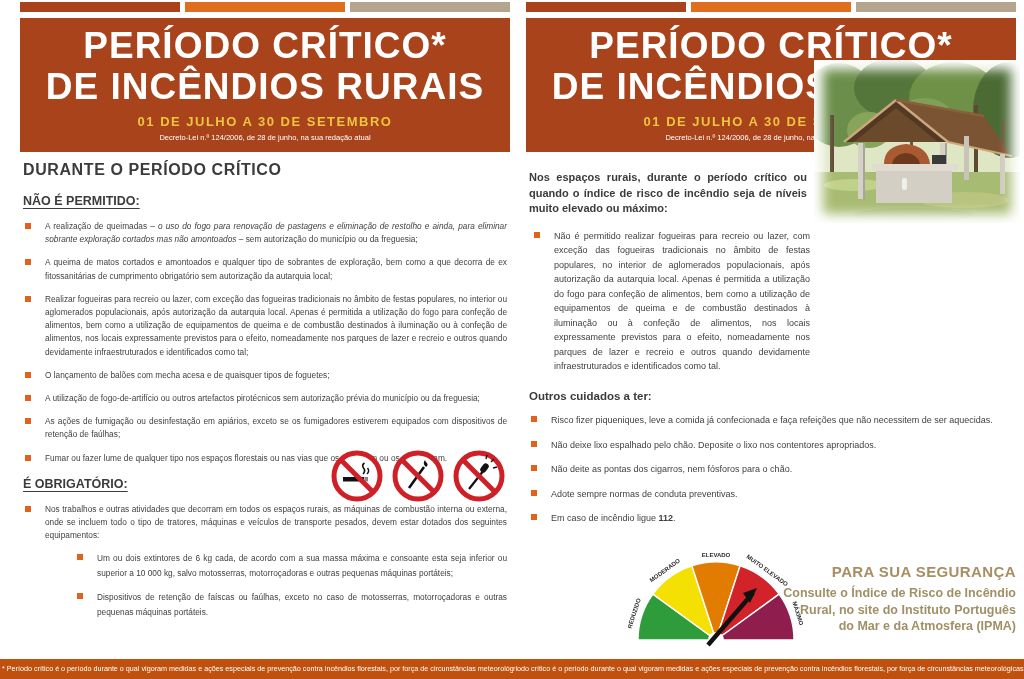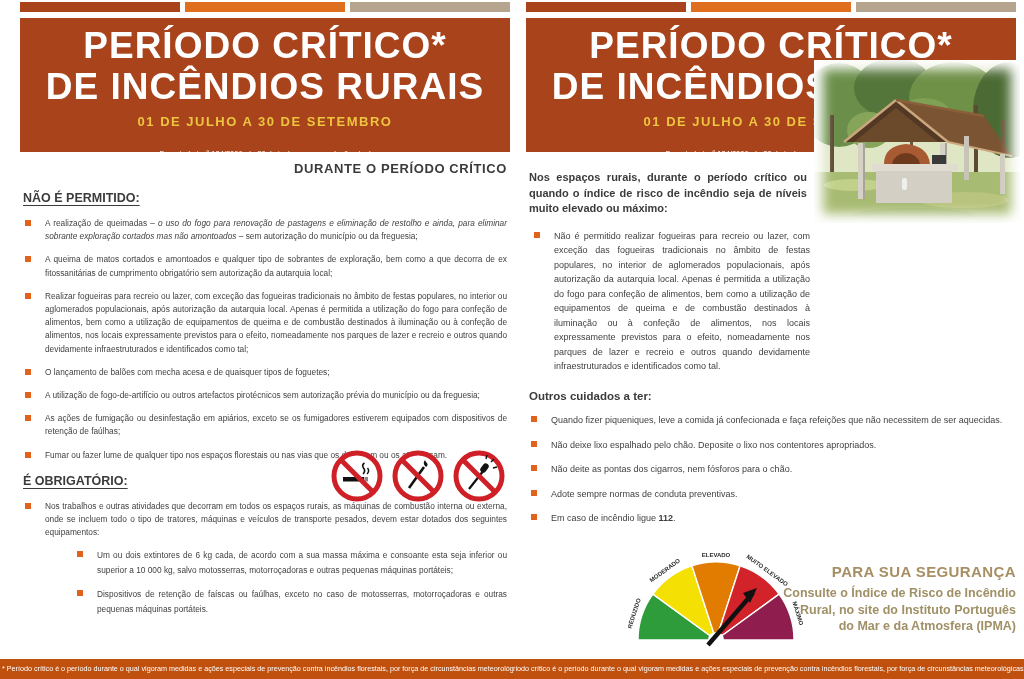--- a/index.html
+++ b/index.html
@@ -25,25 +25,25 @@
   .topstrip{position:absolute;top:2px;left:0;right:0;height:10px;display:flex;gap:5px;}
   .topstrip .seg{flex:1;}
   .seg.s1{background:var(--brick);}
   .seg.s2{background:var(--strip-orange);}
   .seg.s3{background:var(--strip-tan);}
 
   .masthead{position:absolute;top:18px;left:0;right:0;height:134px;background:var(--brick);color:#fff;text-align:center;}
   .masthead .t{font-weight:bold;font-size:37px;line-height:41px;letter-spacing:1px;}
   .masthead .t1{margin-top:7px;}
   .masthead .dates{color:var(--yellow);font-weight:bold;font-size:13px;letter-spacing:1.5px;margin-top:7px;}
-  .masthead .decree{font-size:7.5px;margin-top:20px;color:#fff;}
+  .masthead .decree{font-size:7.5px;margin-top:4px;color:#fff;}
 
   .content{position:absolute;top:156px;left:3px;right:3px;}
 
-  .kicker{text-align:right;font-weight:bold;font-size:13px;letter-spacing:.6px;color:#3b3b3b;margin:5px 0 15px;}
+  .kicker{text-align:left;font-weight:bold;font-size:16px;letter-spacing:.6px;color:#3b3b3b;margin:5px 0 15px;}
   h2.rule{font-size:12.5px;font-weight:bold;color:#3b3b3b;margin:12px 0 12px;text-decoration:underline;text-underline-offset:3px;}
   h2.plain{font-size:11.5px;font-weight:bold;color:#3b3b3b;margin:16px 0 11px;}
 
   ul.bl{list-style:none;margin:0;padding:0;}
   ul.bl>li{position:relative;padding-left:22px;margin-bottom:10px;font-size:8.3px;line-height:13.2px;color:var(--ink);text-align:justify;}
   ul.bl .mk{position:absolute;left:2px;top:3px;width:6px;height:6px;background:var(--bullet-orange);}
   ul.bl ul{list-style:none;margin:9px 0 0 30px;padding:0;}
   ul.bl ul>li{position:relative;padding-left:22px;margin-bottom:9px;font-size:8.3px;line-height:15px;text-align:justify;}
 
   .signs{position:absolute;top:294px;right:2px;display:flex;gap:9px;}
@@ -167,21 +167,21 @@
 
     <div class="content">
       <p class="introR">Nos espaços rurais, durante o período crítico ou quando o índice de risco de incêndio seja de níveis muito elevado ou máximo:</p>
       <ul class="bigb">
         <li><span class="mk"></span><span>Não é permitido realizar fogueiras para recreio ou lazer, com exceção das fogueiras tradicionais no âmbito de festas populares, no interior de aglomerados populacionais, após autorização da autarquia local. Apenas é permitida a utilização do fogo para confeção de alimentos, bem como a utilização de equipamentos de queima e de combustão destinados à iluminação ou à confeção de alimentos, nos locais expressamente previstos para o efeito, nomeadamente nos parques de lazer e recreio e outros quando devidamente infraestruturados e identificados como tal.</span></li>
       </ul>
 
       <h2 class="plain">Outros cuidados a ter:</h2>
       <ul class="care">
         <li><span class="mk"></span></li>
-        <li><span class="mk"></span><span>Quando fizer piqueniques, leve a comida já confecionada e faça refeições que não necessitem de ser aquecidas.</span></li>
+        <li><span class="mk"></span><span>Risco fizer piqueniques, leve a comida já confecionada e faça refeições que não necessitem de ser aquecidas.</span></li>
         <li><span class="mk"></span><span>Não deixe lixo espalhado pelo chão. Deposite o lixo nos contentores apropriados.</span></li>
         <li><span class="mk"></span><span>Não deite as pontas dos cigarros, nem fósforos para o chão.</span></li>
         <li><span class="mk"></span><span>Adote sempre normas de conduta preventivas.</span></li>
         <li><span class="mk"></span><span>Em caso de incêndio ligue </span><strong>112</strong><span>.</span></li>
       </ul>
     </div>
 
     <div class="photo">
       <svg viewBox="0 0 206 163">
         <rect width="206" height="163" fill="#dfe6c4"></rect>

